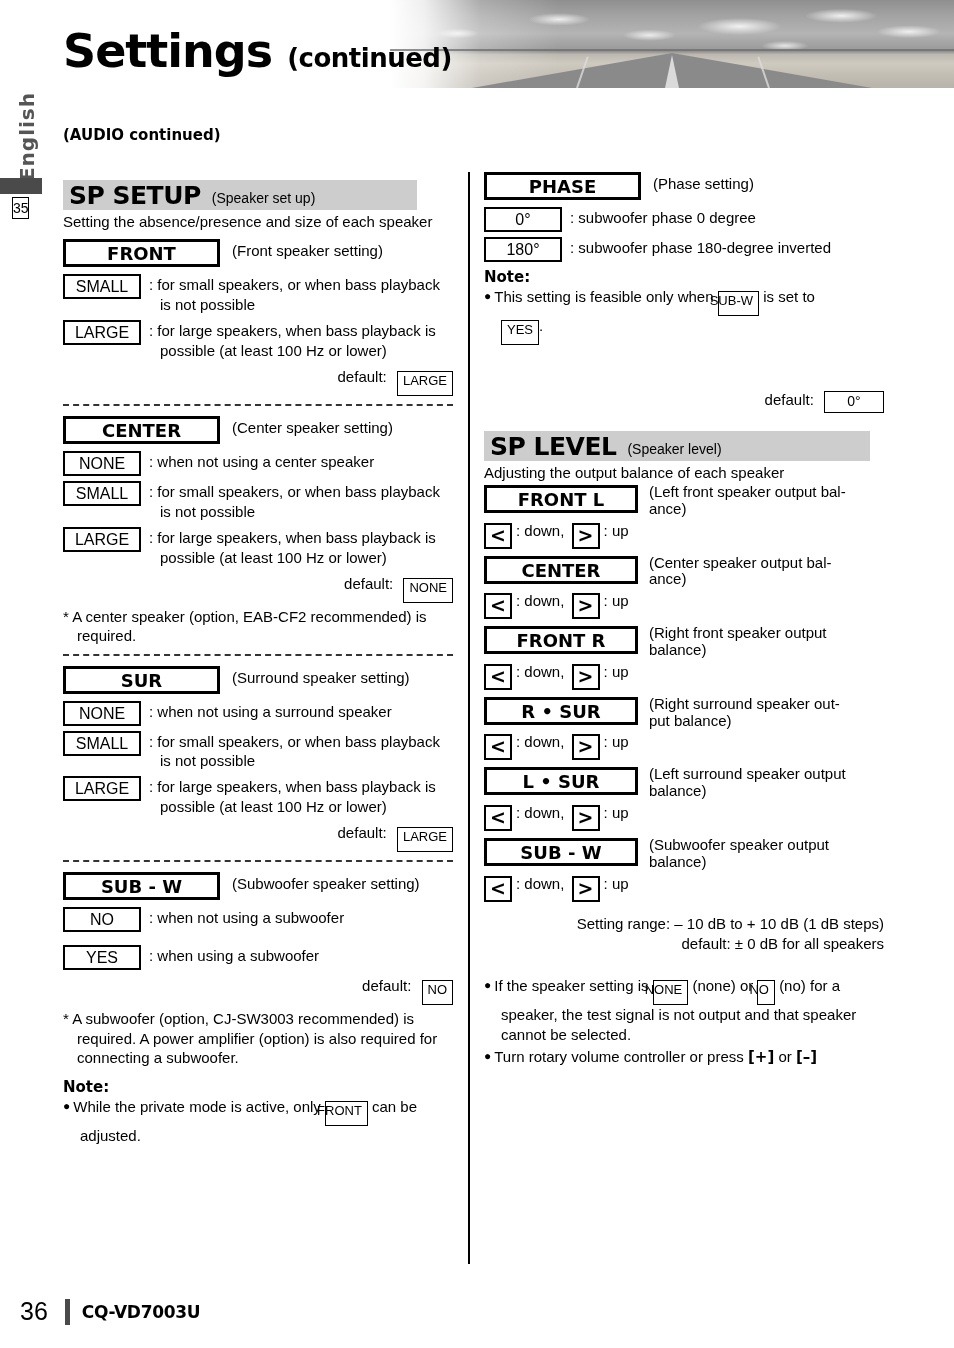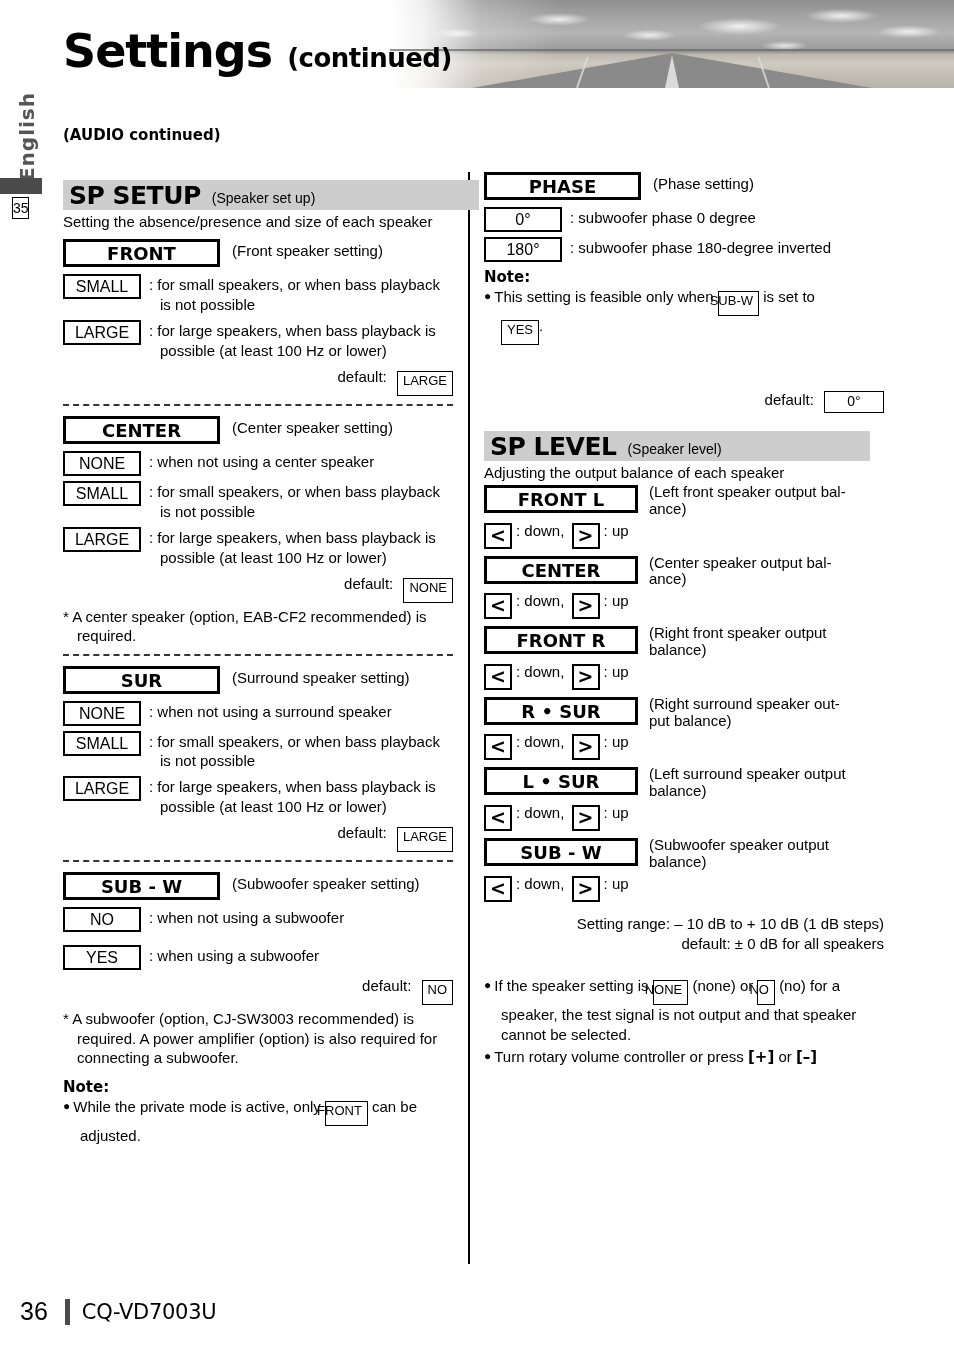--- a/index.html
+++ b/index.html
@@ -106,21 +106,21 @@
   .col-right { position: absolute; left: 484px; top: 172px; width: 400px; }
 
   .audio-cont {
     font-size: 15px; font-weight: bold; margin-bottom: 36px;
     font-family: "DejaVu Sans", sans-serif;
   }
 
   
   .sec-band {
     background: #cdcdcd; height: 30px; display: flex; align-items: center;
-    padding-left: 6px; width: 416px;
+    padding-left: 6px; width: 354px;
   }
   .col-right .sec-band { width: 386px; }
   .sec-band .sec-name {
     font-family: "DejaVu Sans", sans-serif;
     font-size: 25px; font-weight: bold; letter-spacing: -0.5px;
   }
   .sec-band .sec-sub {
     font-size: 14px; margin-left: 11px; margin-top: 5px;
   }
   .sec-desc { font-size: 15px; margin: 3px 0 9px 0; }
@@ -202,21 +202,21 @@
 
   
   .footer {
     position: absolute; left: 20px; bottom: 22px;
     display: flex; align-items: center;
   }
   .footer .pg { font-size: 25px; margin-right: 17px; }
   .footer .bar { width: 5px; height: 26px; background: #4a4a4a; margin-right: 12px; }
   .footer .model {
     font-family: "DejaVu Sans", sans-serif;
-    font-size: 21px; font-weight: normal; letter-spacing: -0.3px;
+    font-size: 17px; font-weight: bold; letter-spacing: -0.3px;
   }
 </style>
 </head>
 <body>
 
 <div class="banner">
   <div class="banner-photo">
     <div class="horizon"></div>
     <div class="road">
       <div class="road-surface"></div>

